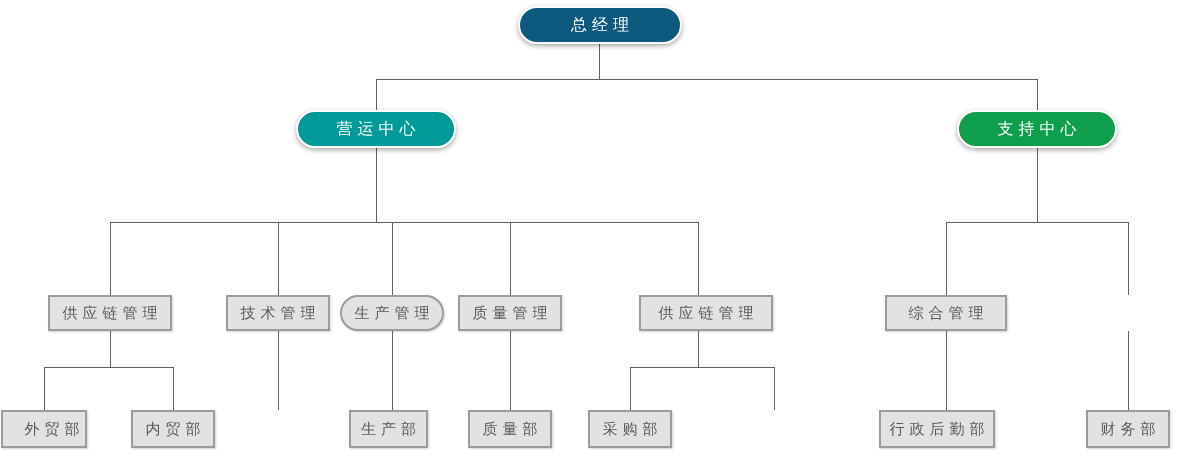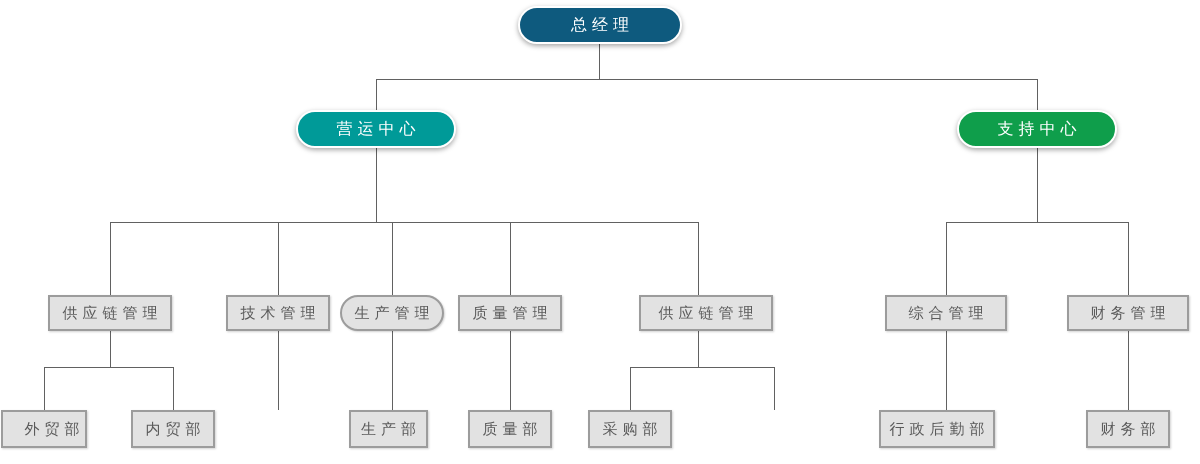--- a/index.html
+++ b/index.html
@@ -96,21 +96,20 @@
 
   <div class="node pill pill-support" style="left:957px; top:110px; width:160px;">支持中心</div>
   <div class="node pill pill-operations" style="left:296px; top:110px; width:160px;">营运中心</div>
 
   <div class="node dept lvl3" style="left:48px; width:124px;">供应链管理</div>
   <div class="node dept lvl3" style="left:226px; width:104px;">技术管理</div>
   <div class="node dept lvl3" style="left:340px; width:104px;border-radius:18px;">生产管理</div>
   <div class="node dept lvl3" style="left:458px; width:104px;">质量管理</div>
   <div class="node dept lvl3" style="left:639px; width:134px;">供应链管理</div>
   <div class="node dept lvl3" style="left:885px; width:122px;">综合管理</div>
-  <div class="node dept lvl3" style="left:1067px; width:122px;">财务管理</div>
 
   <div class="node dept lvl4" style="left:1px; width:86px;padding-left:16px;">外贸部</div>
   <div class="node dept lvl4" style="left:131px; width:84px;">内贸部</div>
   <div class="node dept lvl4" style="left:349px; width:79px;">生产部</div>
   <div class="node dept lvl4" style="left:468px; width:84px;">质量部</div>
   <div class="node dept lvl4" style="left:588px; width:84px;">采购部</div>
   <div class="node dept lvl4" style="left:879px; width:116px;">行政后勤部</div>
   <div class="node dept lvl4" style="left:1086px; width:84px;">财务部</div>
 
 </div>

